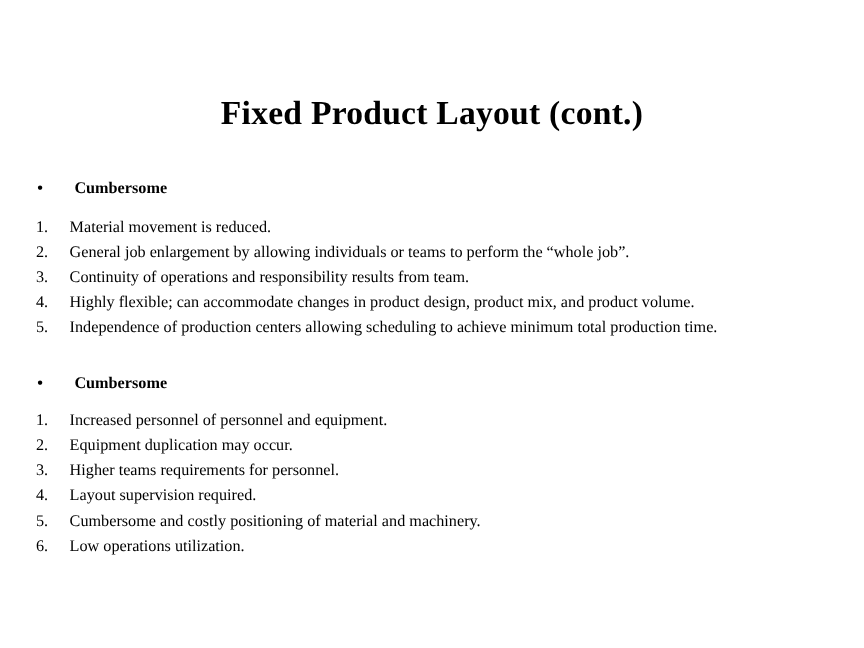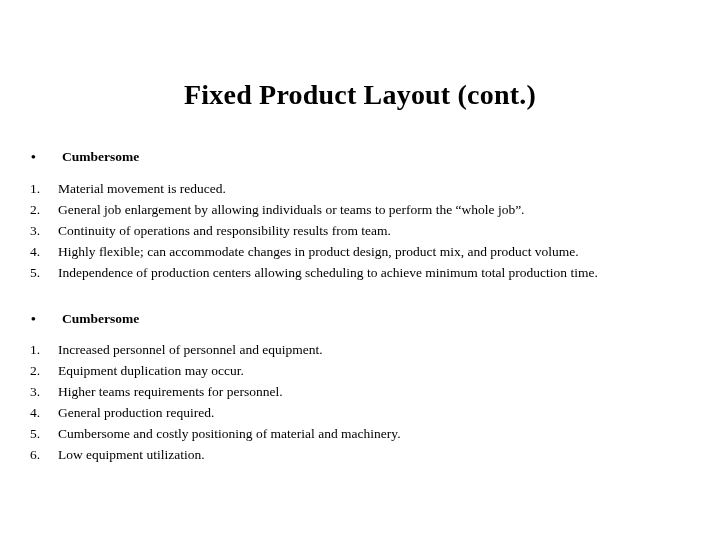--- a/index.html
+++ b/index.html
@@ -159,27 +159,27 @@
         <li>
           <span class="num">2.</span>
           <span class="item-text">Equipment duplication may occur.</span>
         </li>
         <li>
           <span class="num">3.</span>
           <span class="item-text">Higher teams requirements for personnel.</span>
         </li>
         <li>
           <span class="num">4.</span>
-          <span class="item-text">General production required.</span>
+          <span class="item-text">Layout supervision required.</span>
         </li>
         <li>
           <span class="num">5.</span>
           <span class="item-text">Cumbersome and costly positioning of material and machinery.</span>
         </li>
         <li>
           <span class="num">6.</span>
-          <span class="item-text">Low equipment utilization.</span>
+          <span class="item-text">Low operations utilization.</span>
         </li>
       </ol>
     </div>
 
   </div>
 </div>
 
 </body></html>

